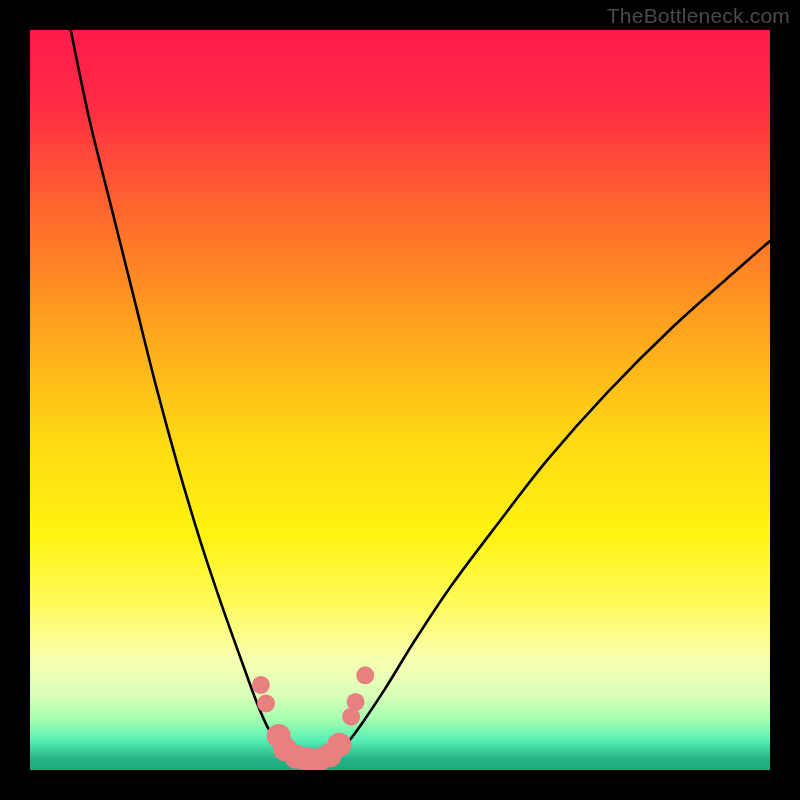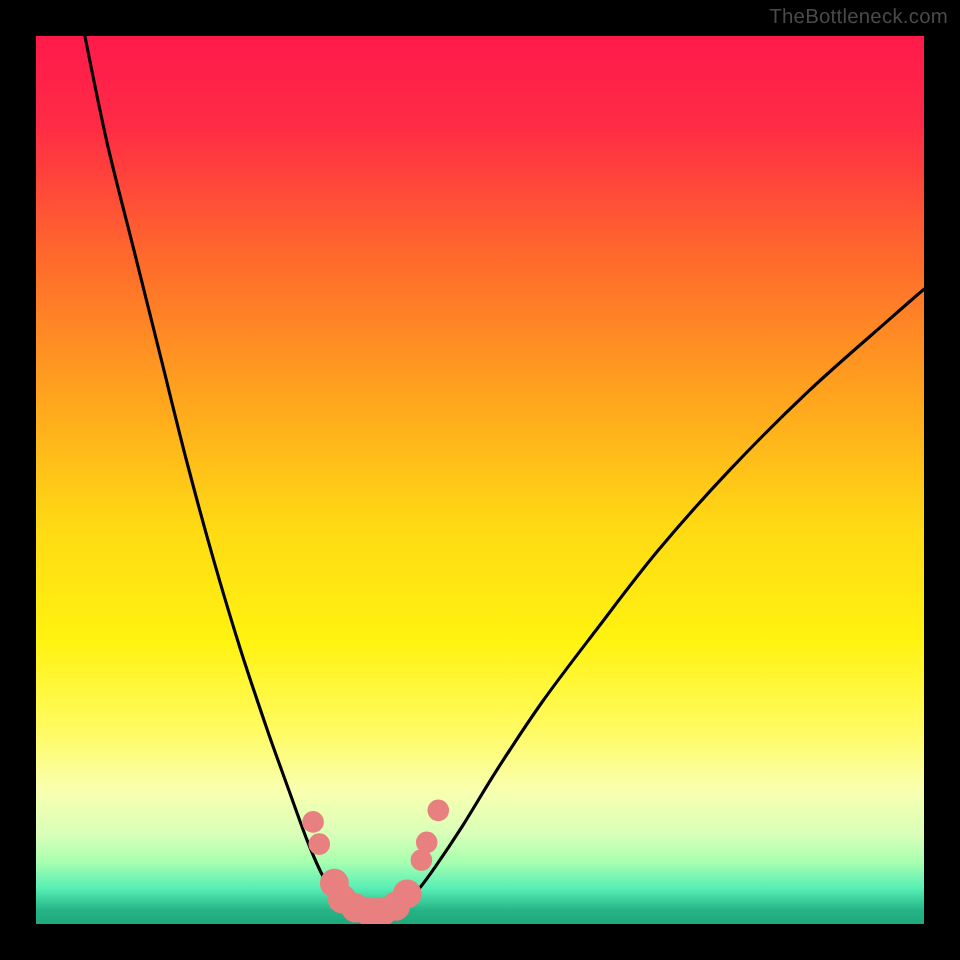--- a/index.html
+++ b/index.html
@@ -23,21 +23,21 @@
     top: 30px;
     width: 740px;
     height: 740px;
     overflow: hidden;
   }
   .watermark {
     position: absolute;
     top: 4px;
     right: 10px;
     color: #4a4a4a;
-    font-size: 17px;
+    font-size: 21px;
     font-weight: 500;
     letter-spacing: 0.2px;
   }
 </style>
 </head>
 <body>
 
 <div class="frame">
   <div class="plot">
     <svg id="chart-svg" width="740" height="740" viewBox="0 0 740 740" preserveAspectRatio="none">

